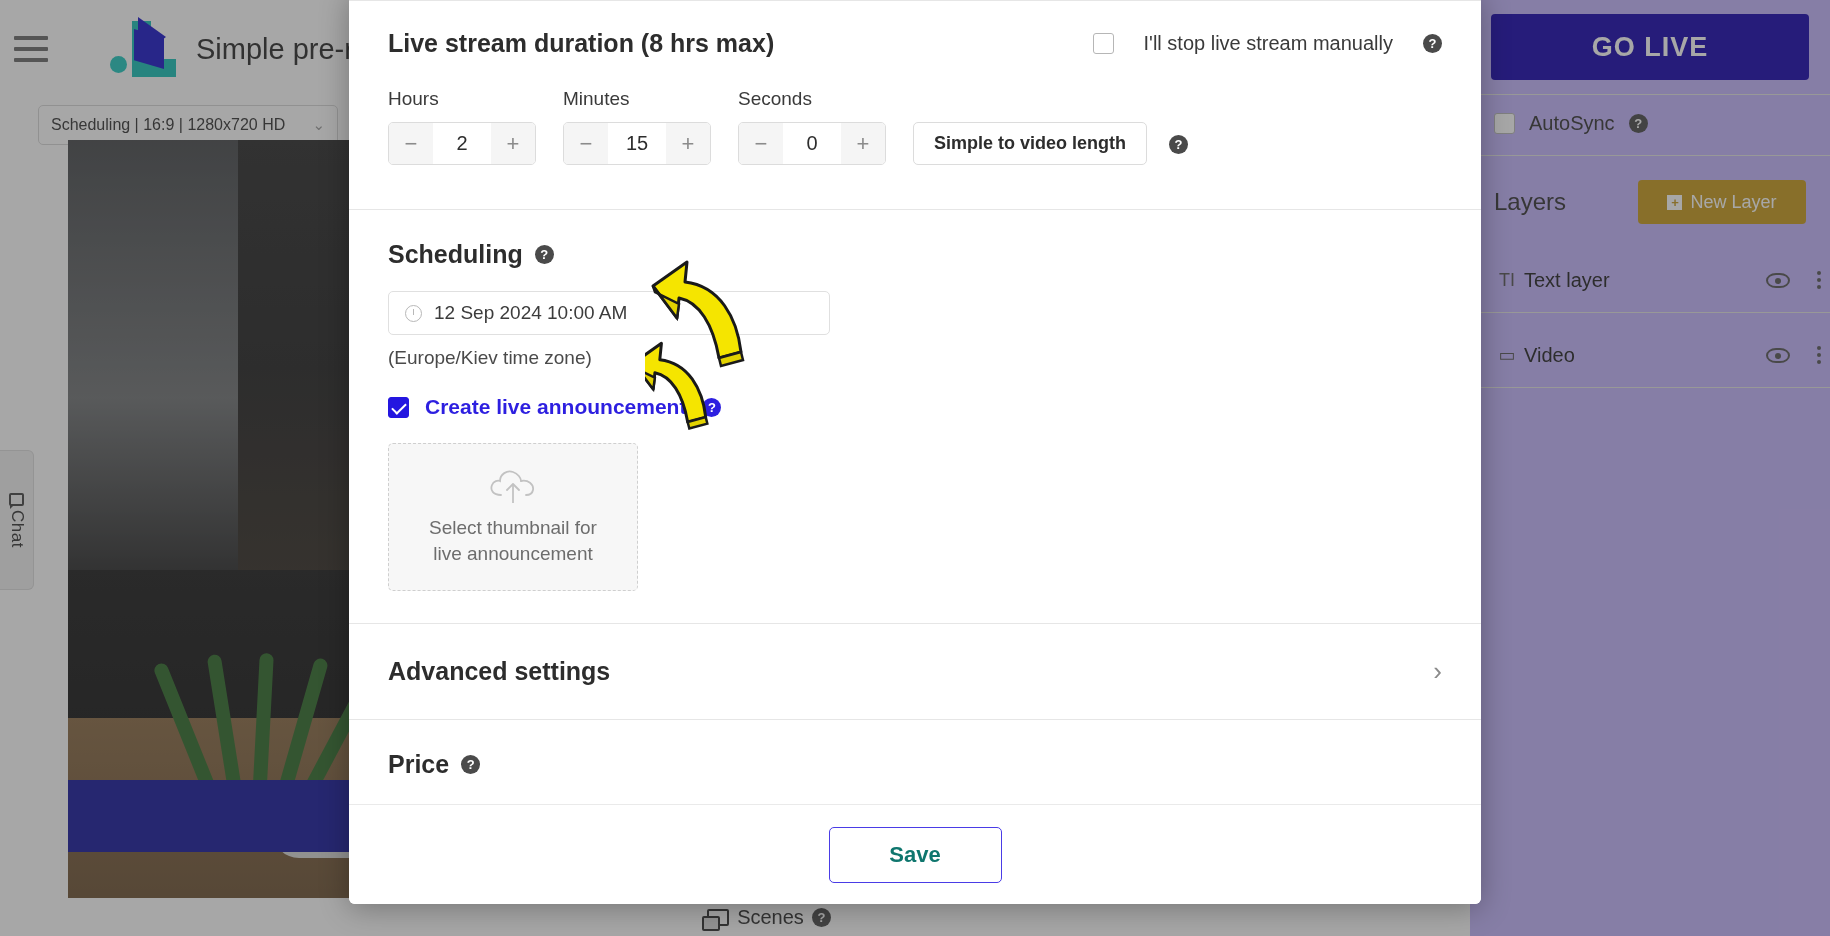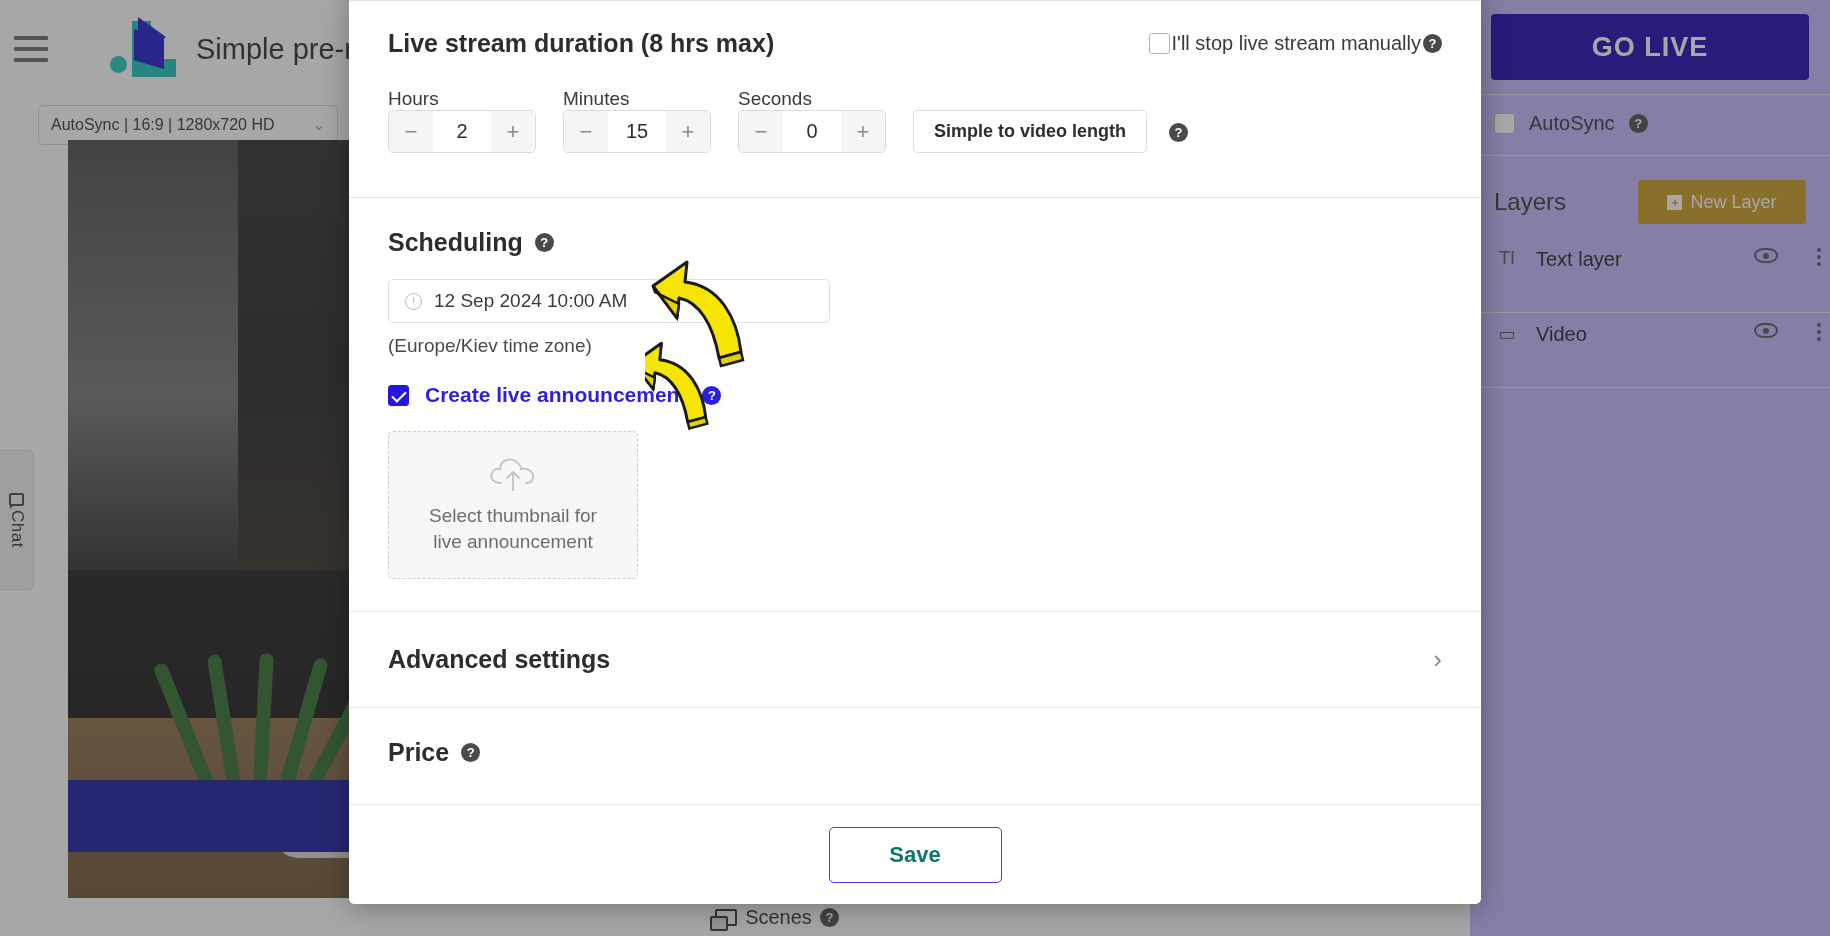--- a/index.html
+++ b/index.html
@@ -67,21 +67,21 @@
   .plant { position:absolute; left:110px; bottom:40px; width:170px; height:200px; }
   .plant .leaf { position:absolute; bottom:55px; width:14px; height:150px; background:#2f6b29; border-radius:8px 8px 2px 2px; transform-origin:bottom center; }
   .pot { position:absolute; left:95px; bottom:0; width:130px; height:70px; background:#d8d8d6; border-radius:8px 8px 26px 26px; }
   .banner-blue {
     position:absolute; left:0px; top:640px; width:100%; height:72px; background:#14169c;
     display:flex; align-items:center; justify-content:flex-end; padding-right:40px;
   }
   .banner-blue .btxt { font-size:60px; font-weight:bold; color:#c9c9c9; letter-spacing:2px; }
 
   .scenes-bar {
-    position:absolute; left:76px; top:898px; width:1402px; height:38px;
+    position:absolute; left:68px; top:898px; width:1402px; height:38px;
     display:flex; align-items:center; justify-content:center; gap:8px;
     font-size:20px; color:#2e2e2e;
   }
   .scenes-icon { width:22px; height:17px; border:2px solid #2e2e2e; border-radius:2px; position:relative; }
   .scenes-icon:after { content:""; position:absolute; left:-7px; top:5px; width:14px; height:11px;
      border:2px solid #2e2e2e; background:#ddd; border-radius:2px; }
 
   
   .sidebar { position:absolute; right:0; top:0; width:360px; height:936px; background:#c4b5fd; }
   .golive-btn {
@@ -101,21 +101,21 @@
     width:19px; height:19px; border-radius:50%; background:#4a4a4a; color:#fff;
     font-size:13px; font-weight:bold; vertical-align:middle;
   }
   .layers-row { position:absolute; left:24px; top:178px; width:312px; height:48px; display:flex; align-items:center; }
   .layers-title { font-size:24px; color:#333; }
   .newlayer-btn {
     margin-left:auto; width:168px; height:44px; background:#c79a1d; color:#fff;
     font-size:18px; display:flex; align-items:center; justify-content:center; gap:8px; border-radius:4px;
   }
   .plus-sq { width:15px; height:15px; background:#fff; color:#c79a1d; font-size:13px; line-height:15px; text-align:center; font-weight:bold;}
-  .layer-item { position:absolute; left:24px; width:336px; height:64px; display:flex; align-items:flex-start; gap:16px; }
+  .layer-item { position:absolute; left:24px; width:336px; height:64px; display:flex; align-items:center; gap:4px; }
   .layer-ic { width:26px; color:#555; font-size:18px; text-align:center; }
   .layer-name { font-size:20px; color:#222; }
   .eye { margin-left:auto; width:24px; height:15px; border:2px solid #555; border-radius:50% 50% 50% 50%/60% 60% 60% 60%; position:relative; }
   .eye:after { content:""; position:absolute; left:7px; top:3px; width:6px; height:6px; border-radius:50%; background:#555; }
   .kebab { width:22px; display:flex; flex-direction:column; align-items:center; gap:3px; margin-left:14px; }
   .kebab i { width:4px; height:4px; background:#555; border-radius:50%; display:block; }
 
   .dim-overlay { position:absolute; inset:0; background:rgba(60,60,60,0.45); }
 
   
@@ -123,25 +123,25 @@
     position:absolute; left:349px; top:-8px; width:1132px; height:912px;
     background:#fff; border-radius:6px; box-shadow:0 4px 30px rgba(0,0,0,.3);
     overflow:hidden;
   }
   .modal-body { position:absolute; left:0; top:0; right:0; bottom:100px; padding:0 39px; overflow:hidden; }
   .sec-div { height:1px; background:#e6e6e6; margin:0 -39px; }
 
   .h-title { font-size:25px; color:#2d2d2d; font-weight:bold; }
   .row-between { display:flex; align-items:center; justify-content:space-between; }
 
-  .stop-manual { display:flex; align-items:center; gap:2px; font-size:20px; color:#3a3a3a; }
+  .stop-manual { display:flex; align-items:center; gap:30px; font-size:20px; color:#3a3a3a; }
 
   .dur-labels { display:flex; gap:0; margin-top:30px; }
   .dur-col { width:175px; }
-  .dur-col .cap { font-size:19px; color:#3a3a3a; }
+  .dur-col .cap { font-size:19px; color:#3a3a3a; margin-bottom:12px; }
   .stepper { display:flex; width:148px; height:43px; border:1px solid #dcdcdc; border-radius:5px; overflow:hidden; }
   .stepper .btn { width:44px; display:flex; align-items:center; justify-content:center; background:#f5f5f5; color:#8b8b8b; font-size:22px; }
   .stepper .val { flex:1; display:flex; align-items:center; justify-content:center; font-size:20px; color:#2d2d2d; background:#fff; }
   .adjust-btn {
     height:43px; padding:0 20px; border:1px solid #dcdcdc; border-radius:5px; background:#fff;
     display:flex; align-items:center; justify-content:center; font-size:18px; font-weight:bold; color:#2d2d2d;
   }
 
   .datefield {
     margin-top:22px; width:442px; height:44px; border:1px solid #e0e0e0; border-radius:5px;
@@ -194,21 +194,21 @@
         <div class="logo-dot"></div>
         <div class="logo-l"></div>
         <div class="logo-arrow2"></div>
         <div class="logo-arrow"></div>
       </div>
       <div class="proj-title">Simple pre-recorded</div>
     </div>
 
     <div class="subbar"></div>
     <div class="ratio-select">
-      <span>AutoSync | 16:9 | 1280x720 HD</span>
+      <span>Scheduling | 16:9 | 1280x720 HD</span>
       <span class="chev">⌄</span>
     </div>
 
     <div class="chat-tab">
       <div class="bub"></div>
       <div class="lbl">Chat</div>
     </div>
 
     <div class="video-area">
       <div class="vid-win"></div>

